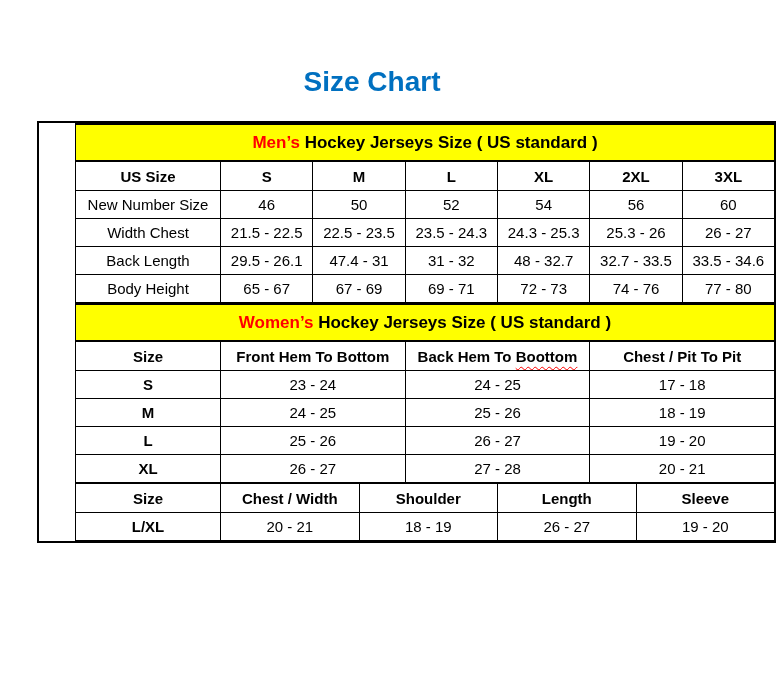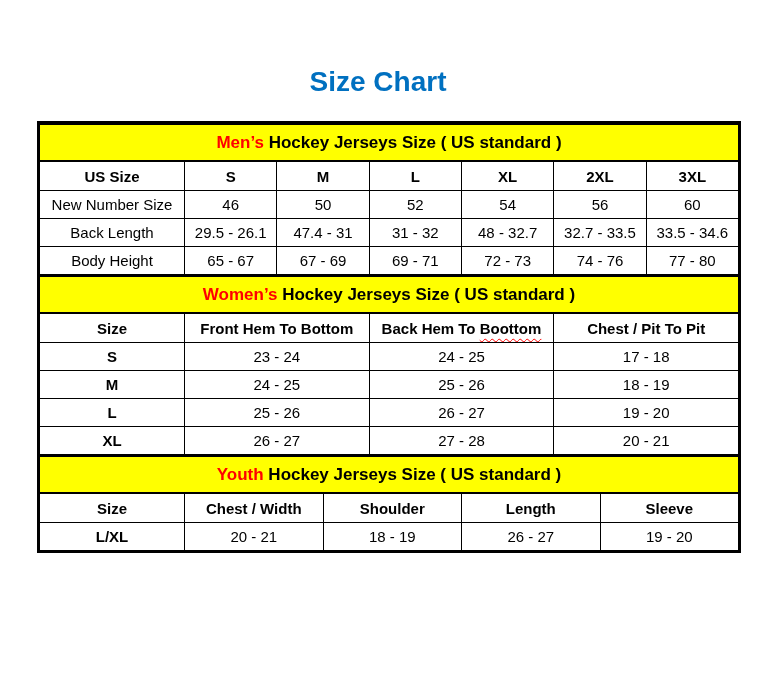--- a/index.html
+++ b/index.html
@@ -8,35 +8,36 @@
     background: #ffffff;
     width: 776px;
     height: 692px;
     font-family: "Liberation Sans", sans-serif;
     color: #000000;
     position: relative;
   }
   .page-title {
     position: absolute;
     top: 66px;
-    left: 16px;
+    left: 10px;
     width: 724px;
     text-align: center;
     font-size: 28px;
     font-weight: bold;
     color: #0070C0;
     letter-spacing: 0px;
   }
   .chart-wrap {
     position: absolute;
     left: 37px;
     top: 121px;
     width: 700px;
     border: 2px solid #000000;
     background: #ffffff;
+    padding-left: 36px;
   }
   table {
     width: 100%;
     border-collapse: collapse;
     table-layout: fixed;
   }
   td, th {
     border: 1px solid #000000;
     text-align: center;
     vertical-align: middle;
@@ -101,20 +102,29 @@
       <tr class="data-row">
         <td>New Number Size</td>
         <td>46</td>
         <td>50</td>
         <td>52</td>
         <td>54</td>
         <td>56</td>
         <td>60</td>
       </tr>
       <tr class="data-row">
+        <td>Width Chest</td>
+        <td>21.5 - 22.5</td>
+        <td>22.5 - 23.5</td>
+        <td>23.5 - 24.3</td>
+        <td>24.3 - 25.3</td>
+        <td>25.3 - 26</td>
+        <td>26 - 27</td>
+      </tr>
+      <tr class="data-row">
         <td>Back Length</td>
         <td>29.5 - 26.1</td>
         <td>47.4 - 31</td>
         <td>31 - 32</td>
         <td>48 - 32.7</td>
         <td>32.7 - 33.5</td>
         <td>33.5 - 34.6</td>
       </tr>
       <tr class="data-row">
         <td>Body Height</td>
@@ -174,23 +184,20 @@
 
   <table>
     <colgroup>
       <col class="c-label">
         <col>
         <col>
         <col>
         <col>
     </colgroup>
     <tbody>
-      <tr class="band-row">
-        <td colspan="5"><span class="band-highlight">Youth</span><span class="band-rest"> Hockey Jerseys Size ( US standard )</span></td>
-      </tr>
       <tr class="head-row">
         <th>Size</th>
         <th>Chest / Width</th>
         <th>Shoulder</th>
         <th>Length</th>
         <th>Sleeve</th>
       </tr>
       <tr class="data-row">
         <td class="bold-label">L/XL</td>
         <td>20 - 21</td>

